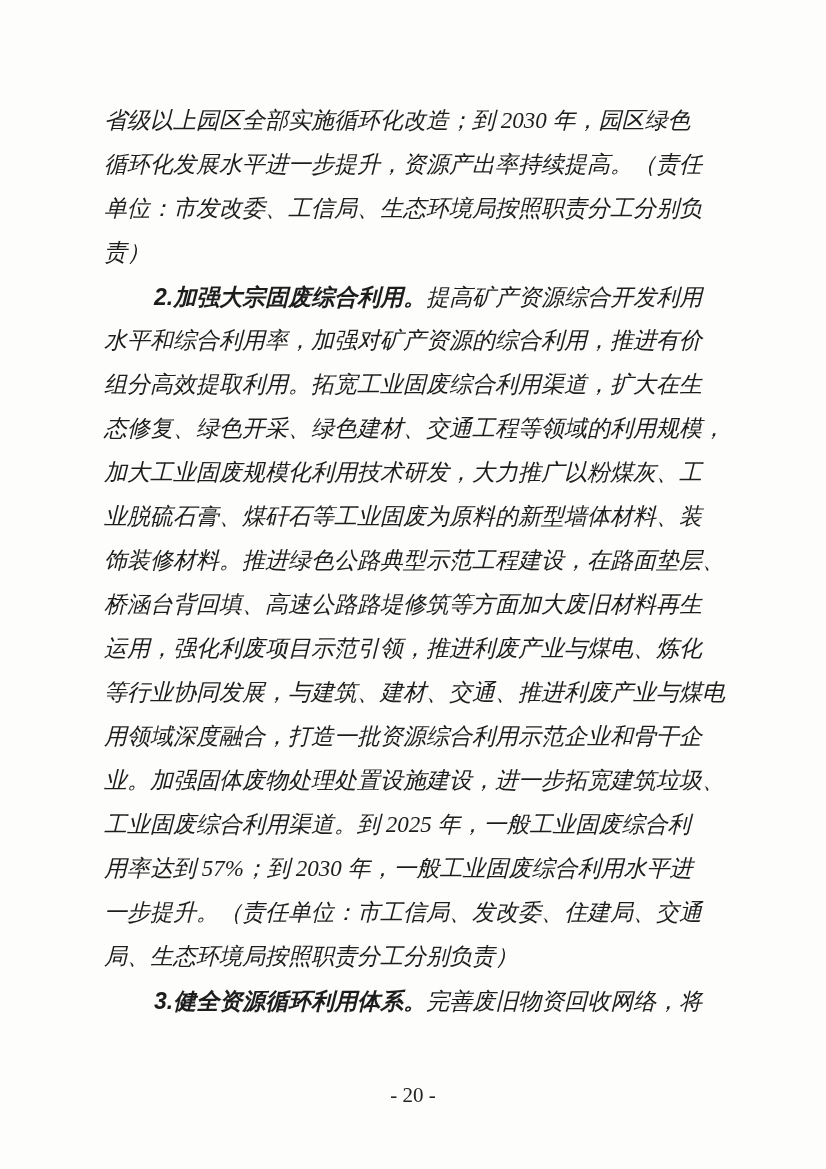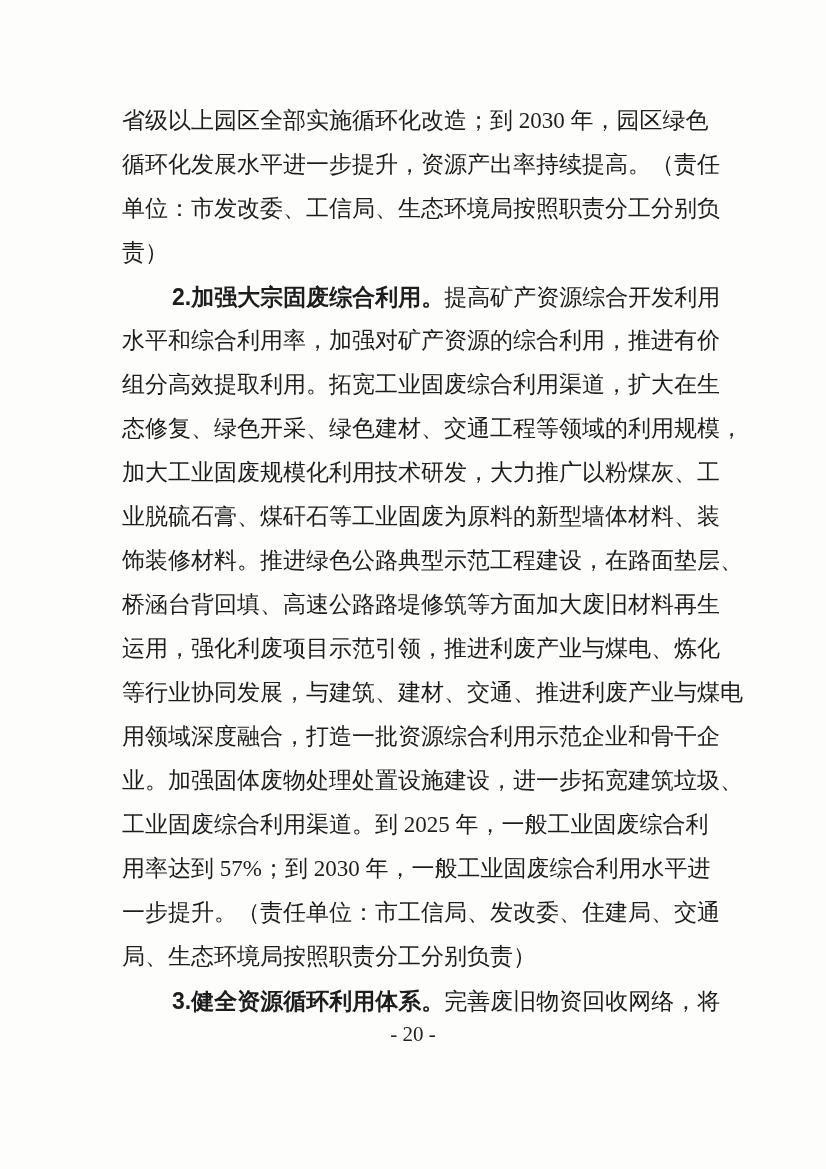--- a/index.html
+++ b/index.html
@@ -11,23 +11,24 @@
     position: relative;
     width: 826px;
     height: 1169px;
     background: #fdfdfc;
     overflow: hidden;
     font-family: "Liberation Serif", "DejaVu Serif", serif;
     color: #1d1d1d;
   }
   .body-text {
     position: absolute;
-    left: 122px;
+    left: 104px;
     top: 99px;
     width: 580px;
+    font-style: italic;
   }
   .line {
     height: 44px;
     line-height: 44px;
     font-size: 23px;
     white-space: nowrap;
     letter-spacing: 0;
   }
   .line.just {
     text-align: justify;
@@ -40,21 +41,21 @@
   .line.indent {
     text-indent: 50px;
   }
   .lead {
     font-weight: bold;
     font-family: "Liberation Sans", "DejaVu Sans", sans-serif;
   }
   .page-num {
     position: absolute;
     left: 0;
-    top: 1021px;
+    top: 1082px;
     width: 100%;
     text-align: center;
     font-size: 21px;
     line-height: 26px;
     color: #222222;
   }
 </style>
 </head>
 <body>
 

